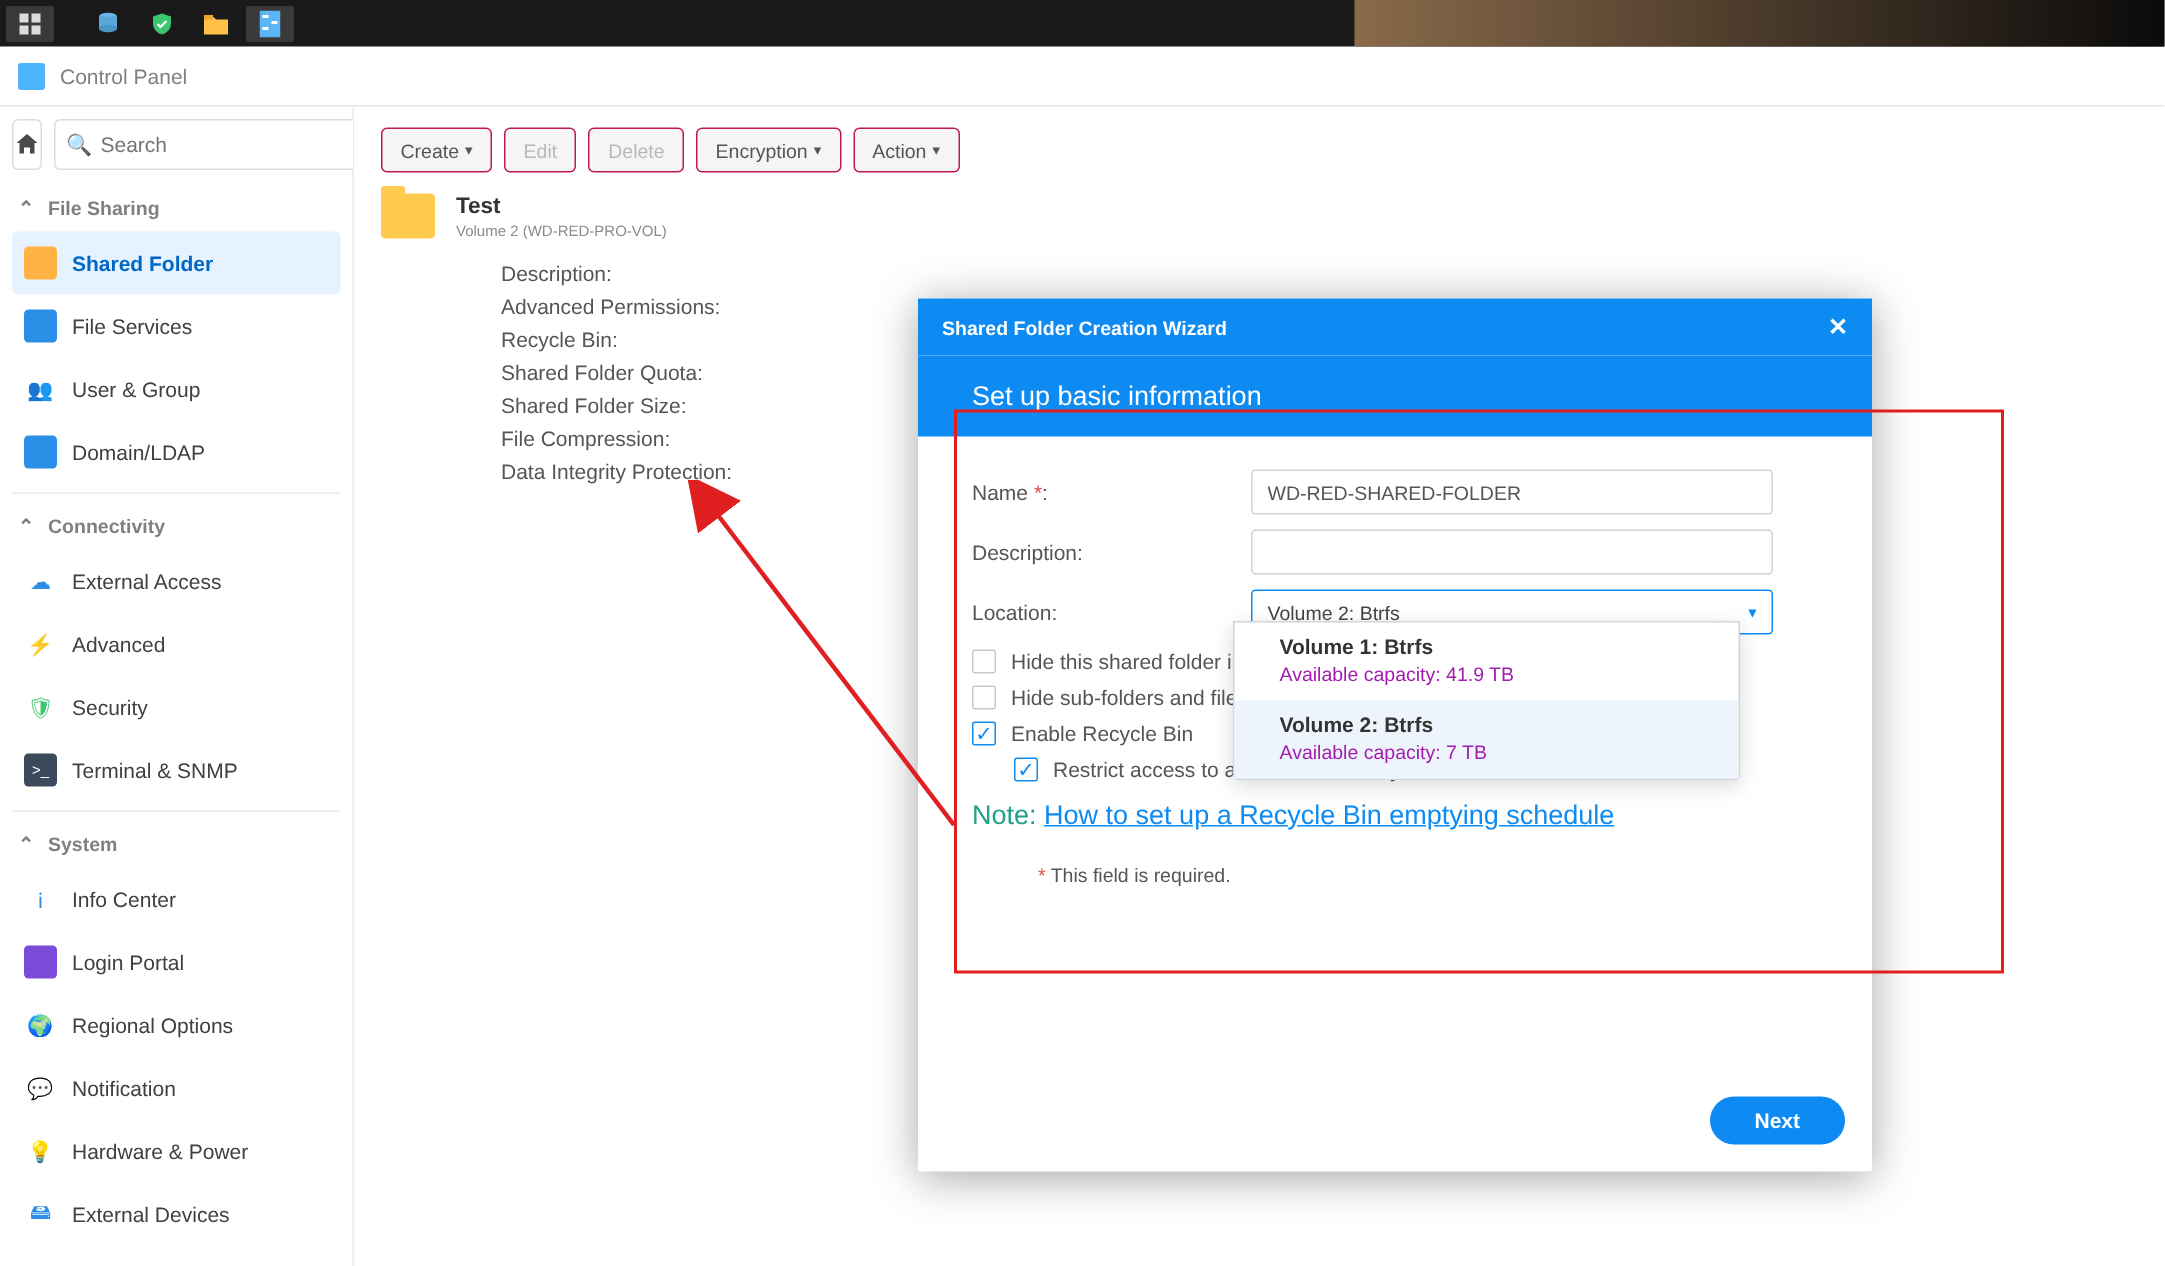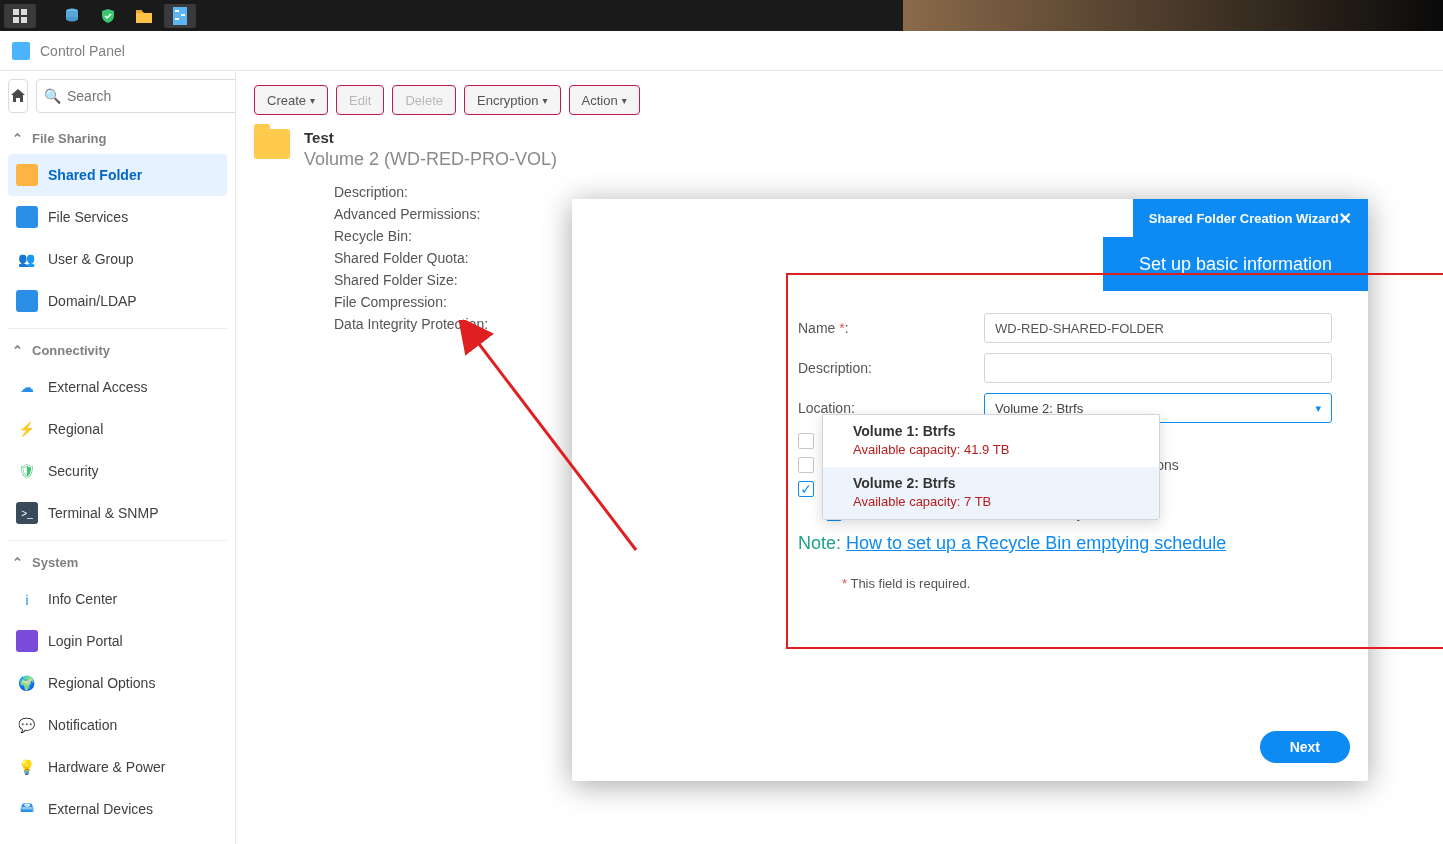--- a/index.html
+++ b/index.html
@@ -31,26 +31,26 @@
 .content { flex: 1; position: relative; padding: 14px 18px; }
 .toolbar { display: flex; gap: 8px; margin-bottom: 14px; }
 .tb-btn { height: 30px; padding: 0 12px; border: 1px solid #be185d; border-radius: 4px; background: #f5f5f5; font-size: 13px; color: #555; display: inline-flex; align-items: center; gap: 4px; cursor: pointer; }
 .tb-btn.disabled { color: #b8b8b8; cursor: default; }
 .tb-btn .caret { font-size: 10px; }
 
 .folder-row { display: flex; gap: 14px; }
 .folder-icon { width: 36px; height: 30px; background: #ffcb4e; border-radius: 3px; position: relative; }
 .folder-icon::before { content: ''; position: absolute; top: -5px; left: 0; width: 16px; height: 7px; background: #ffcb4e; border-radius: 2px 2px 0 0; }
 .folder-title { font-weight: 700; font-size: 15px; color: #333; margin-bottom: 3px; }
-.folder-sub { font-size: 18px; color: #8a8a8a; margin-bottom: 14px; }
+.folder-sub { font-size: 10px; color: #8a8a8a; margin-bottom: 14px; }
 .detail-line { font-size: 14px; color: #555; margin-bottom: 6px; }
 
 .watermark { position: absolute; top: 400px; left: 460px; font-size: 38px; font-weight: 400; color: rgba(120,120,120,0.25); letter-spacing: 2px; white-space: nowrap; }
 
-.modal { position: absolute; left: 572px; top: 199px; width: 796px; height: 582px; background: #fff; box-shadow: 0 4px 30px rgba(0,0,0,0.35); border-radius: 2px; display: flex; flex-direction: column; align-items: flex-end; }
+.modal { position: absolute; left: 612px; top: 199px; width: 636px; height: 582px; background: #fff; box-shadow: 0 4px 30px rgba(0,0,0,0.35); border-radius: 2px; display: flex; flex-direction: column; }
 .modal-titlebar { height: 38px; background: #0d8bf2; color: #fff; display: flex; align-items: center; padding: 0 16px; font-size: 13px; font-weight: 600; }
 .modal-titlebar .close { margin-left: auto; font-size: 16px; cursor: pointer; }
 .modal-subhead { height: 54px; background: #0d8bf2; color: #fff; display: flex; align-items: center; padding: 0 36px; font-size: 18px; font-weight: 400; }
 .modal-body { flex: 1; position: relative; padding: 22px 36px 20px 36px; }
 .red-box { position: absolute; left: 24px; top: -18px; width: 700px; height: 376px; border: 2px solid #e02020; pointer-events: none; }
 .form-row { display: flex; align-items: center; margin-bottom: 10px; }
 .form-label { width: 186px; font-size: 14px; color: #555; }
 .form-label .req { color: #e05050; }
 .form-input { flex: 0 0 348px; height: 30px; border: 1px solid #cfd4da; border-radius: 3px; padding: 0 10px; font-size: 13px; color: #555; }
 .form-select { flex: 0 0 348px; height: 30px; border: 1px solid #0d8bf2; border-radius: 3px; padding: 0 10px; font-size: 13px; color: #444; display: flex; align-items: center; justify-content: space-between; cursor: pointer; }
@@ -64,21 +64,21 @@
 .note-row a { color: #0d8bf2; text-decoration: underline; }
 .req-text { font-size: 13px; color: #555; margin-top: 22px; margin-left: 44px; }
 .req-text .star { color: #e05050; }
 .modal-footer { padding: 12px 18px 18px 0; display: flex; justify-content: flex-end; }
 .next-btn { background: #0d8bf2; color: #fff; border: none; border-radius: 16px; height: 32px; padding: 0 30px; font-size: 14px; font-weight: 600; cursor: pointer; }
 
 .dropdown-pop { position: absolute; left: 822px; top: 414px; width: 338px; background: #fff; border: 1px solid #d0d5db; border-radius: 0 0 3px 3px; box-shadow: 0 4px 14px rgba(0,0,0,0.15); z-index: 50; }
 .dd-item { padding: 8px 14px 10px 30px; cursor: pointer; }
 .dd-item:hover, .dd-item.sel { background: #eef4fb; }
 .dd-item .dd-title { font-weight: 700; font-size: 14px; color: #333; margin-bottom: 3px; }
-.dd-item .dd-sub { font-size: 13px; color: #b91c1c; }
+.dd-item .dd-sub { font-size: 13px; color: #a21caf; }
 
 .arrow-svg { position: absolute; left: 456px; top: 320px; width: 200px; height: 250px; pointer-events: none; z-index: 40; }
 </style>
 </head>
 <body>
 
 <div class="taskbar">
   <div class="taskbar-right-bg"></div>
   <div class="taskbar-item active">
       <svg width="16" height="16" viewBox="0 0 16 16">
@@ -163,21 +163,21 @@
     <div class="section-header">
         <span class="chev">⌃</span>
         <span>Connectivity</span>
       </div>
     <div class="nav-item">
         <span class="icon" style="color:#2b8fe8">☁</span>
         <span>External Access</span>
       </div>
     <div class="nav-item">
         <span class="icon" style="color:#e86b3c">⚡</span>
-        <span>Regional</span>
+        <span>Advanced</span>
       </div>
     <div class="nav-item">
         <span class="icon" style="color:#3cc46e">🛡</span>
         <span>Security</span>
       </div>
     <div class="nav-item">
         <span class="icon" style="background:#3a4a5a;color:#fff;font-size:10px">&gt;_</span>
         <span>Terminal &amp; SNMP</span>
       </div>
 

